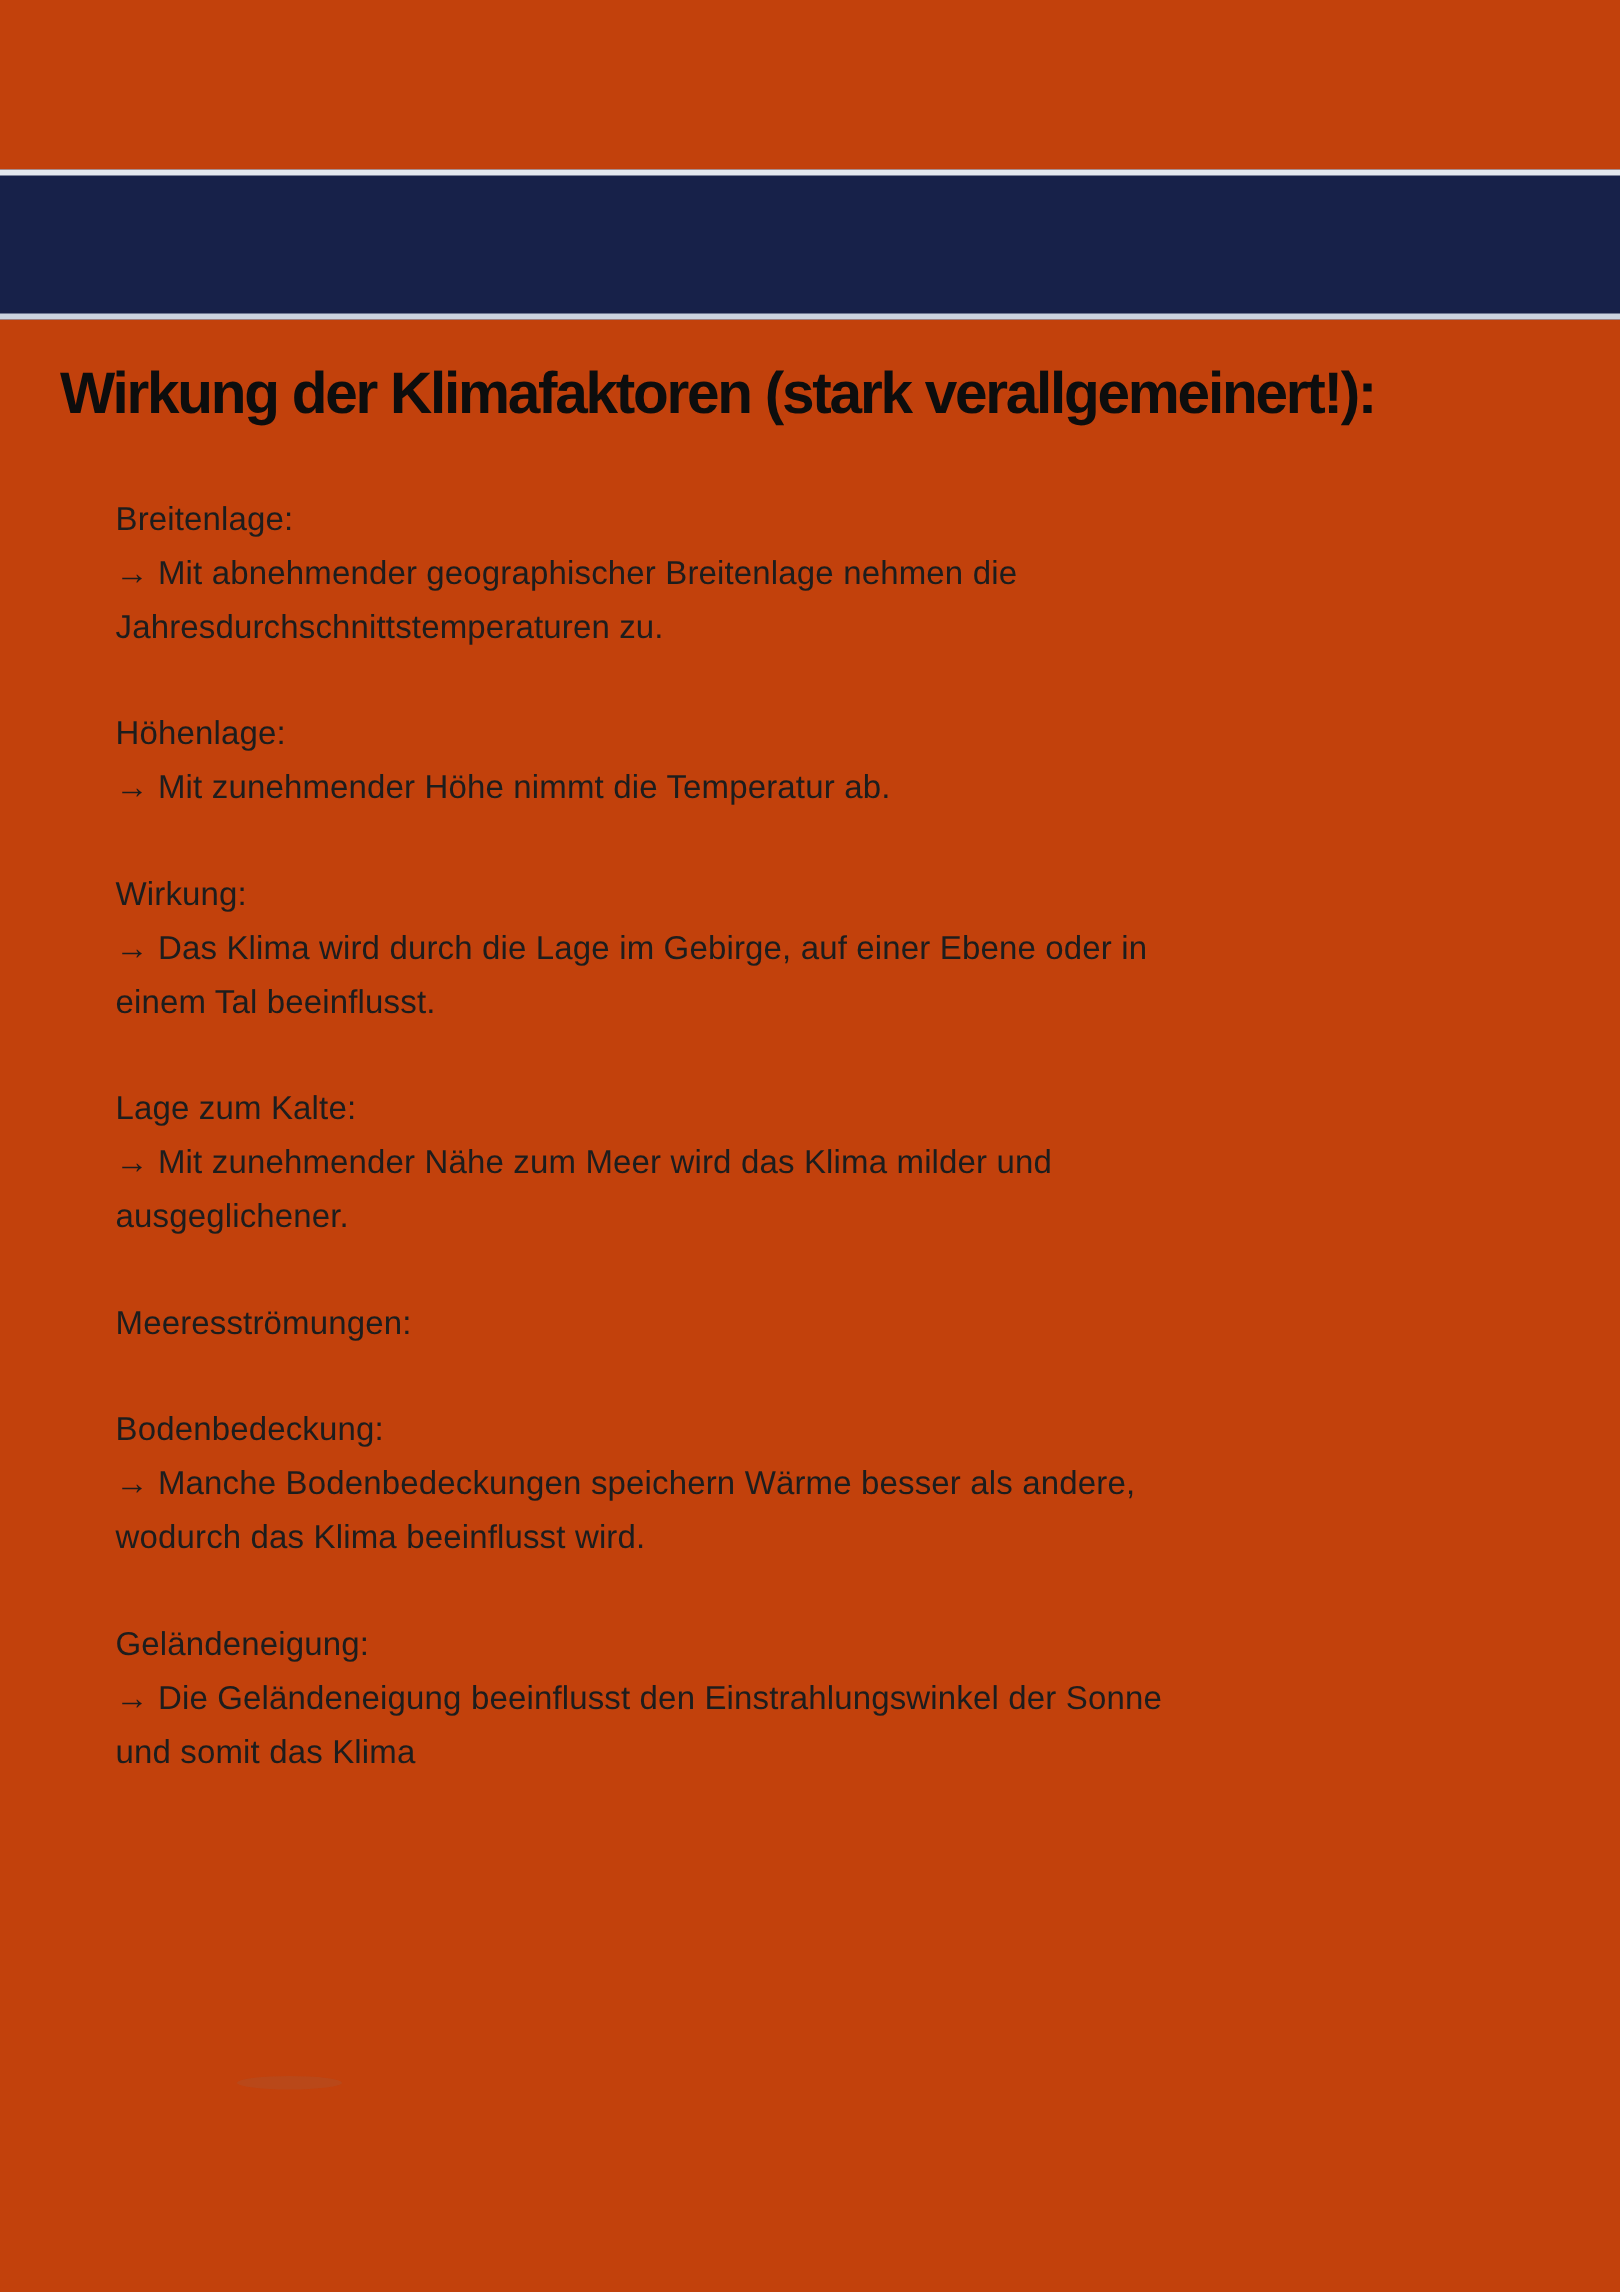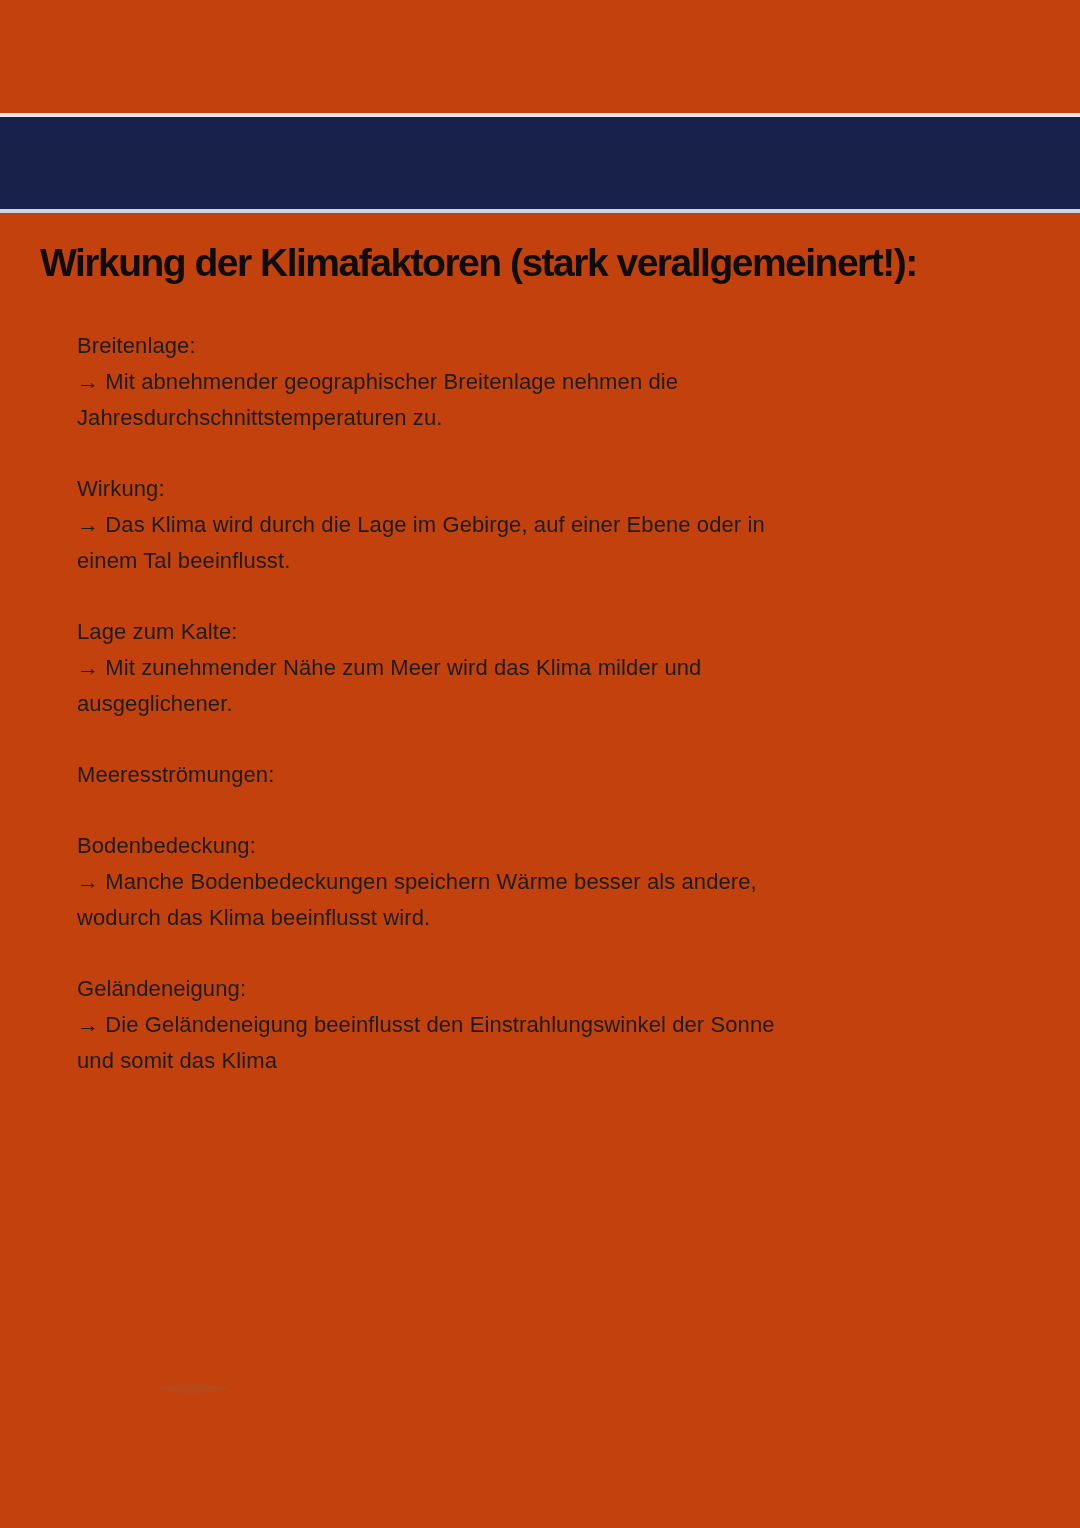--- a/index.html
+++ b/index.html
@@ -82,20 +82,24 @@
   <h1 class="page-title">Wirkung der Klimafaktoren (stark verallgemeinert!):</h1>
 
   <div class="sections">
 
     <div class="section">
       <div class="section-label">Breitenlage:</div>
       <div class="section-body">→ Mit abnehmender geographischer Breitenlage nehmen die
 Jahresdurchschnittstemperaturen zu.</div>
     </div>
 
+    <div class="section">
+      <div class="section-label">Höhenlage:</div>
+      <div class="section-body">→ Mit zunehmender Höhe nimmt die Temperatur ab.</div>
+    </div>
 
     <div class="section">
       <div class="section-label">Wirkung:</div>
       <div class="section-body">→ Das Klima wird durch die Lage im Gebirge, auf einer Ebene oder in
 einem Tal beeinflusst.</div>
     </div>
 
     <div class="section">
       <div class="section-label">Lage zum Kalte:</div>
       <div class="section-body">→ Mit zunehmender Nähe zum Meer wird das Klima milder und

